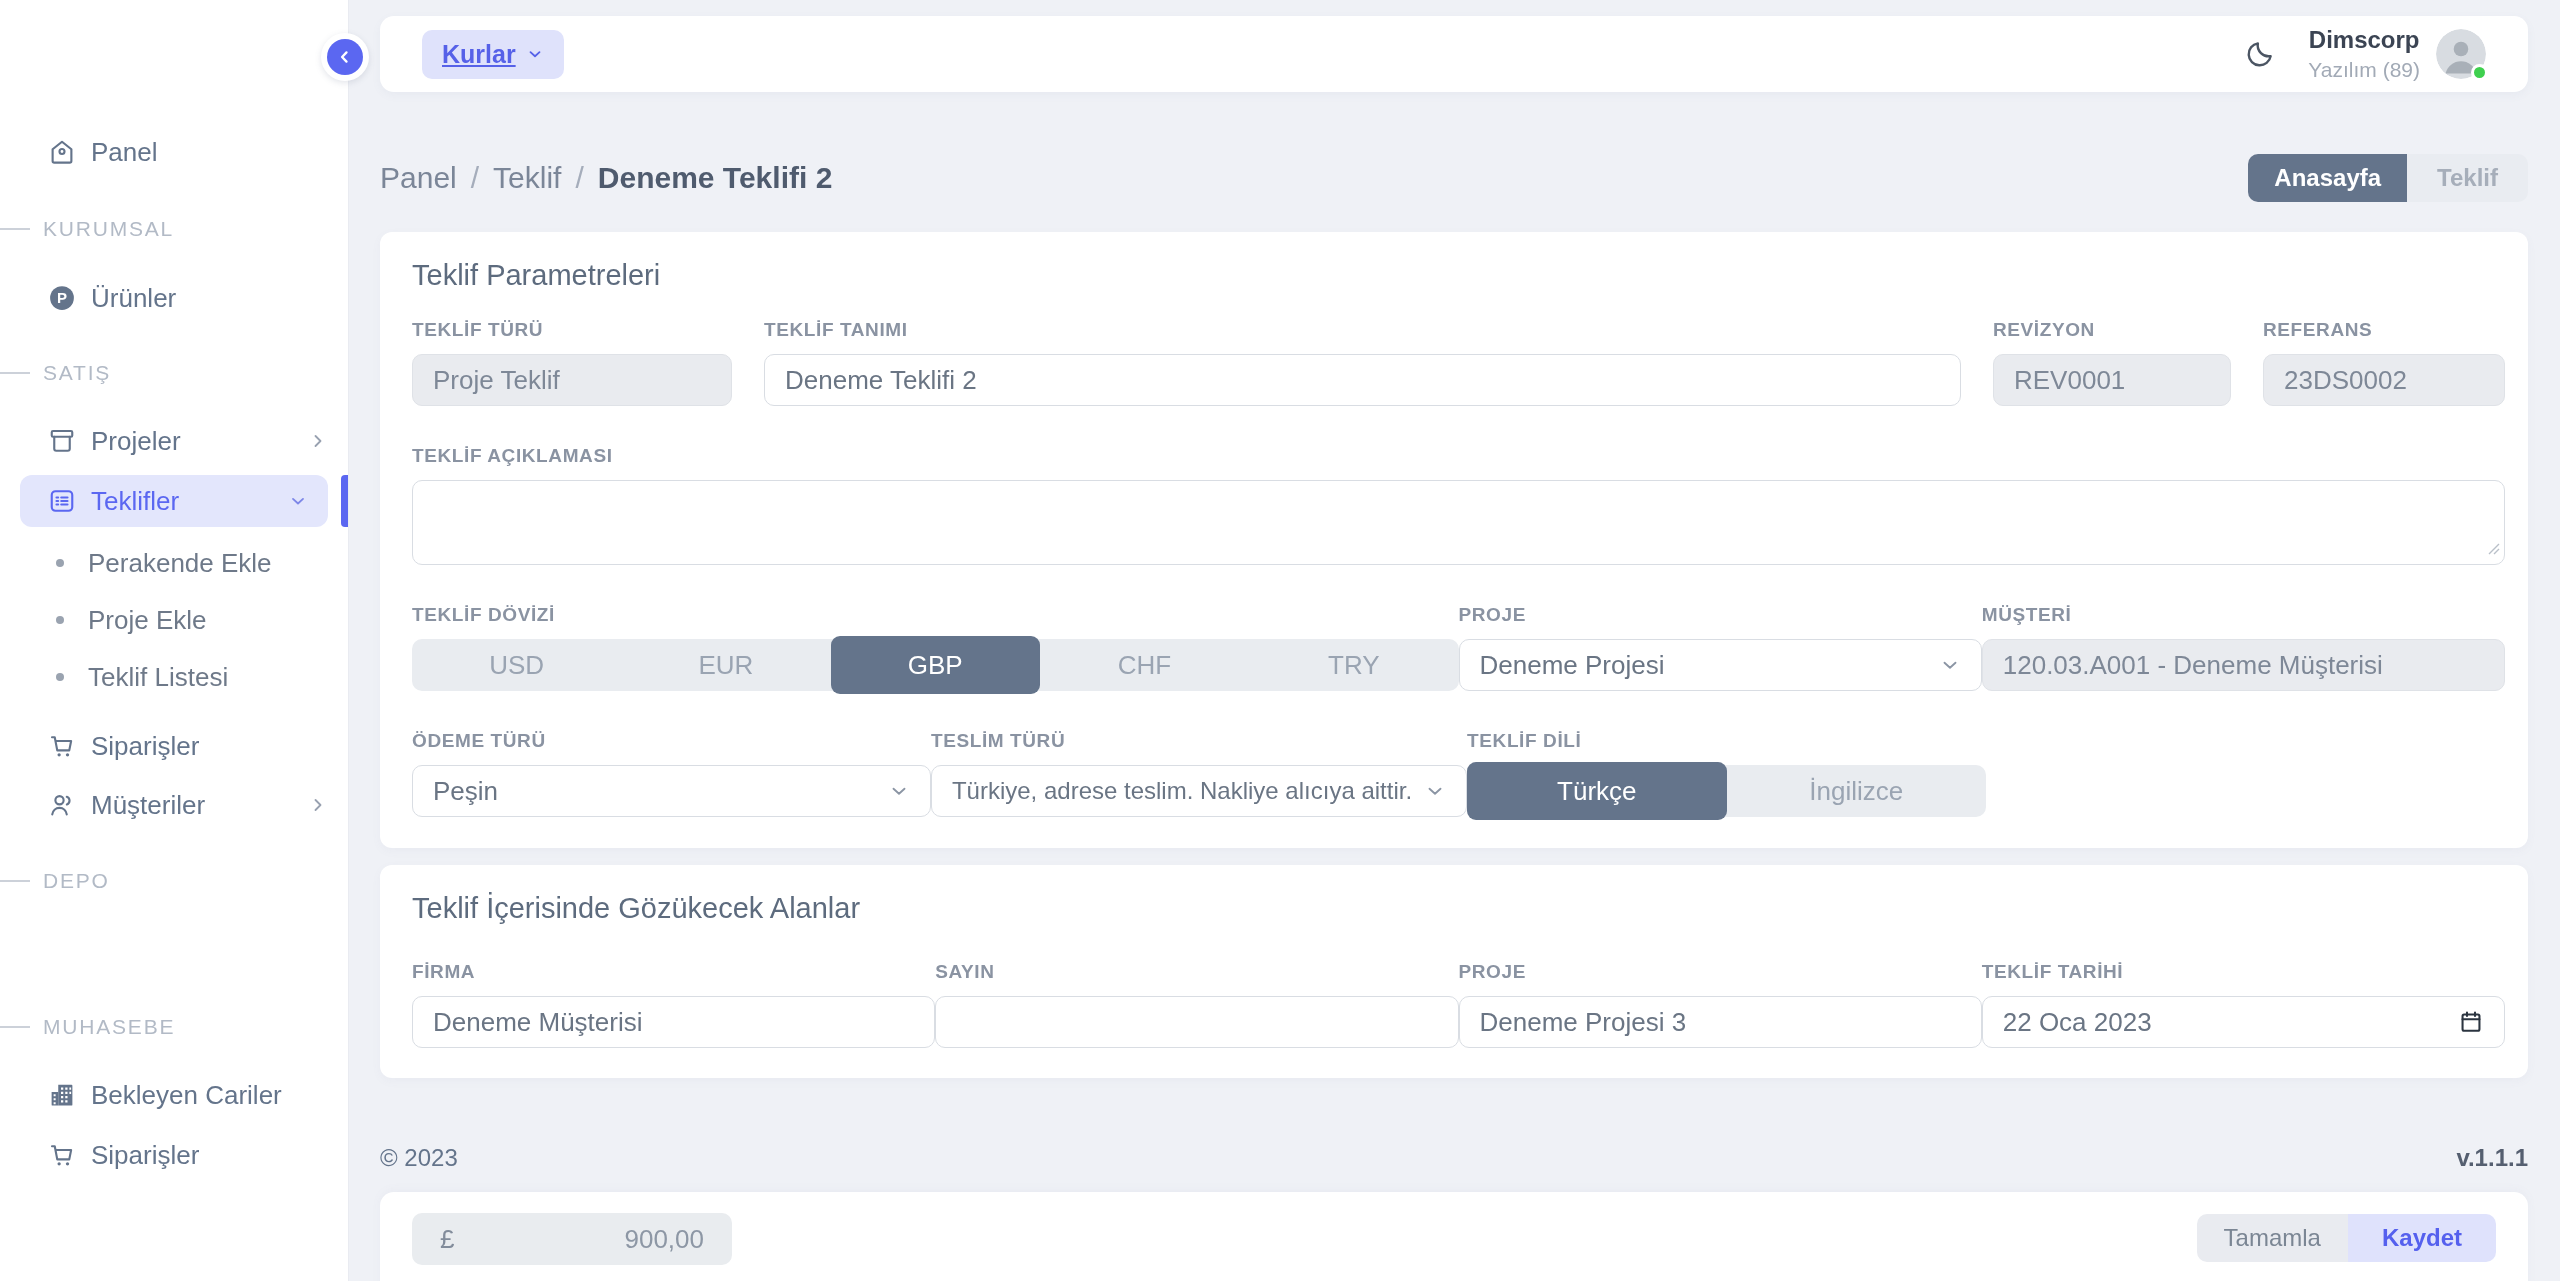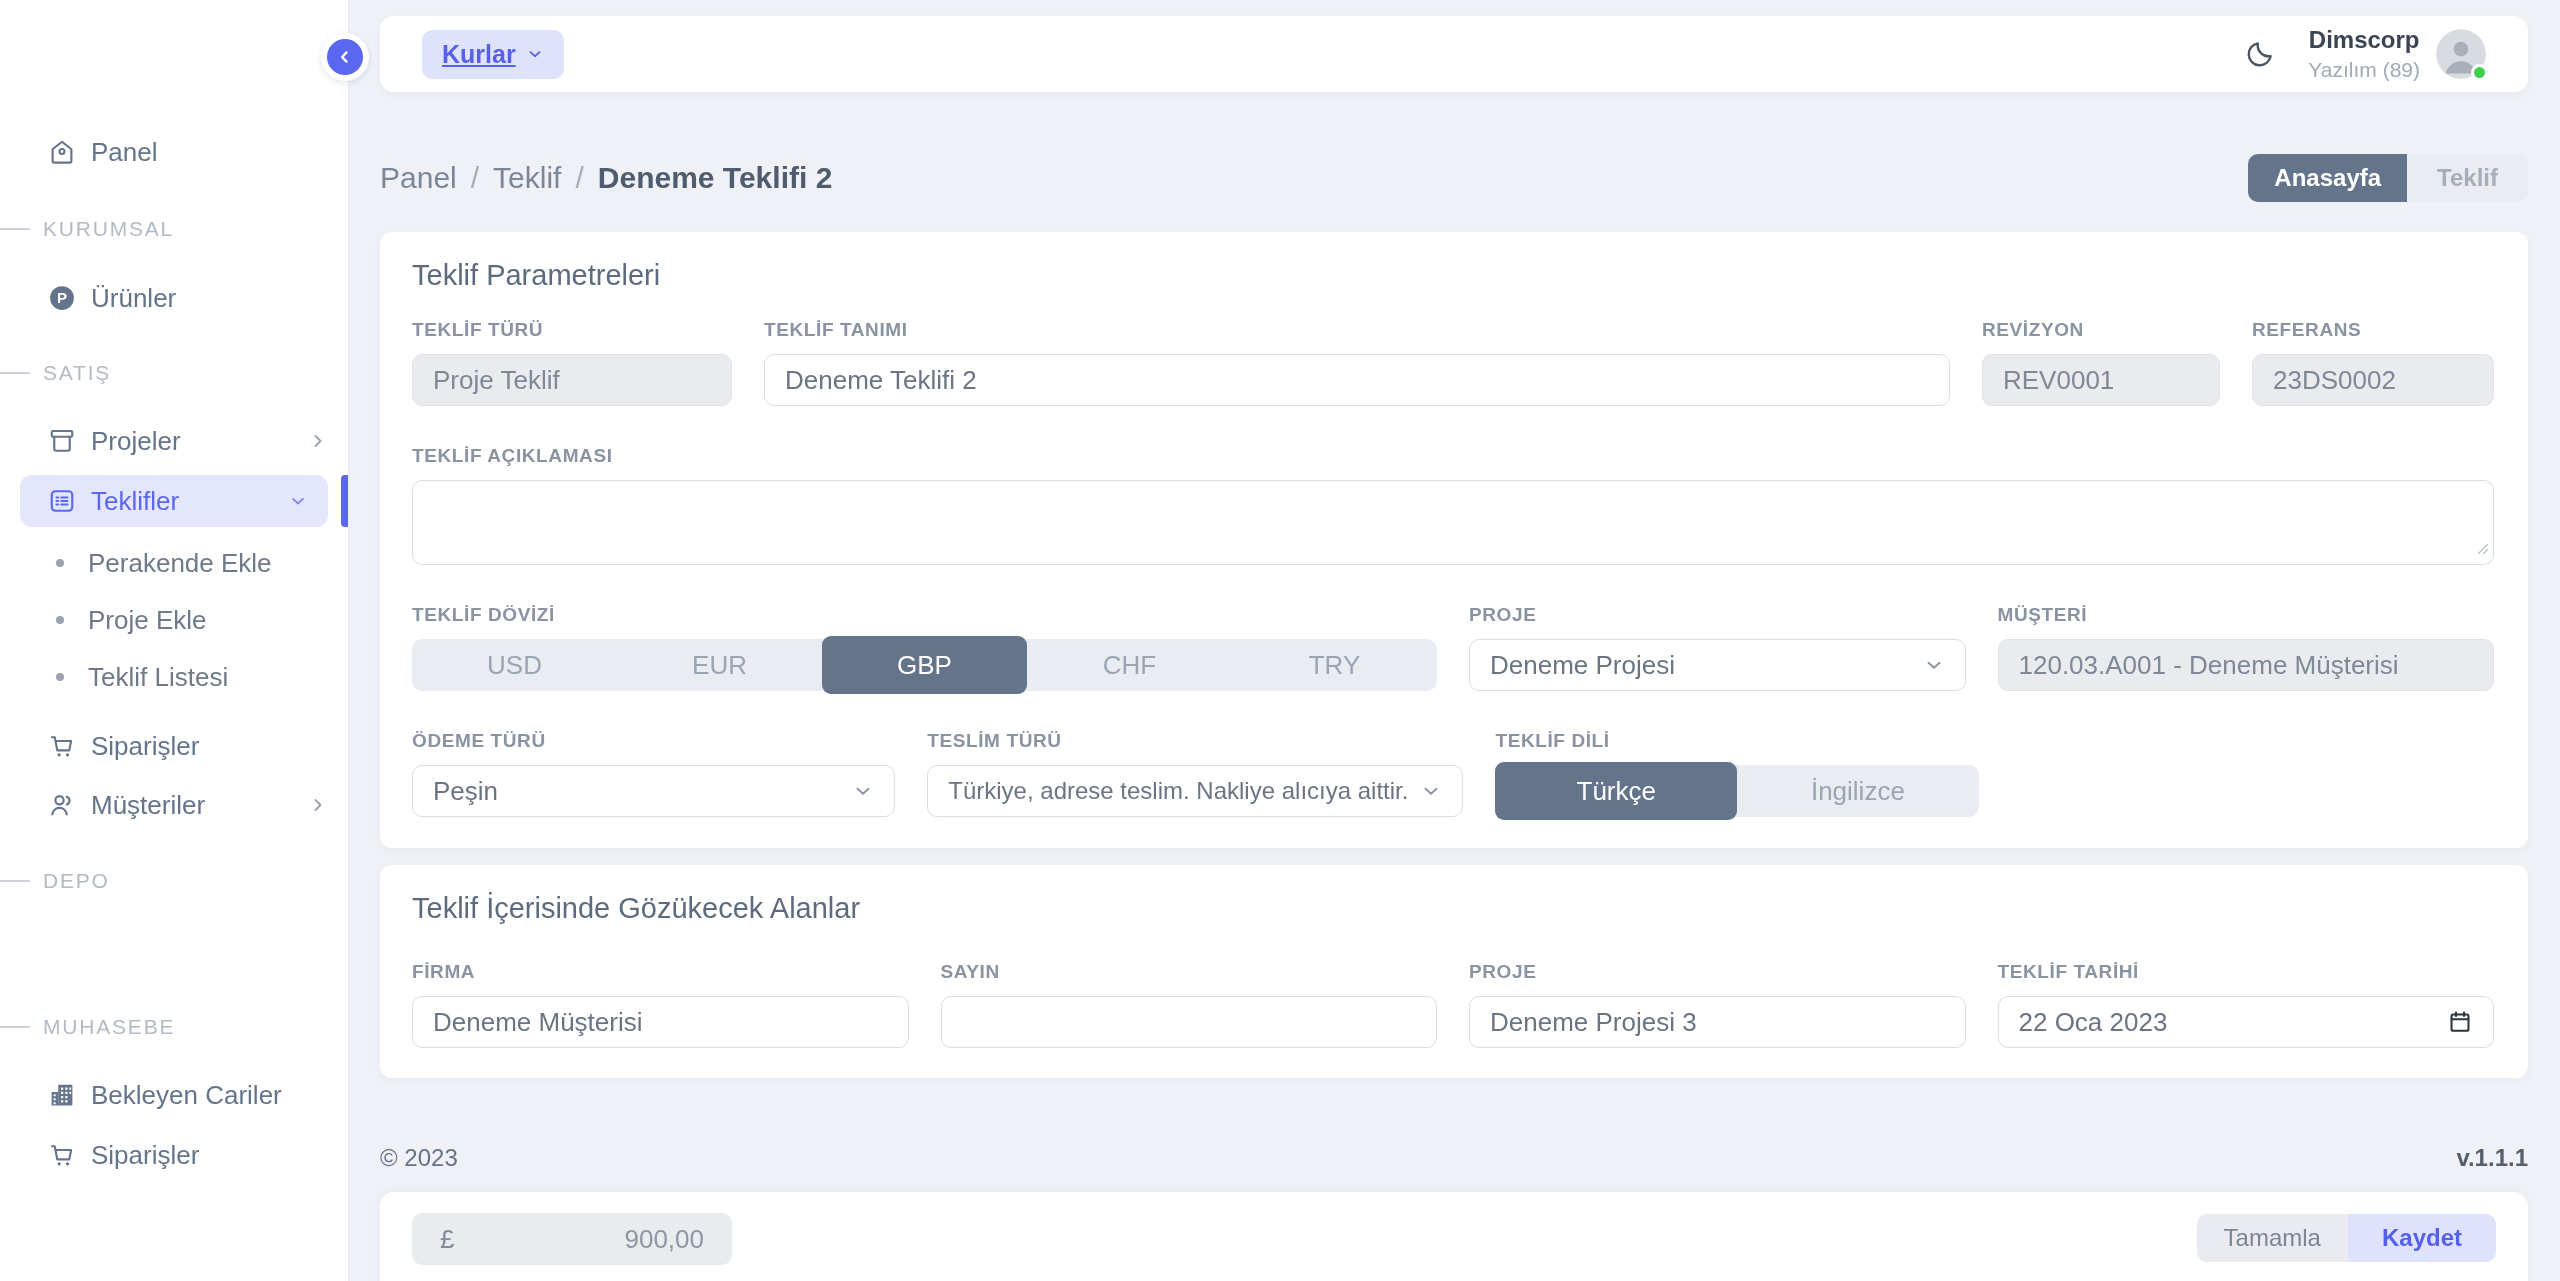--- a/index.html
+++ b/index.html
@@ -64,27 +64,27 @@
   .crumb-sep{margin:0 14px;color:#a5adbb;}
   .crumb-current{color:#4f5b6e;font-weight:700;}
   .viewtabs{display:flex;height:48px;border-radius:10px;overflow:hidden;}
   .tab{display:flex;align-items:center;font-size:24px;font-weight:600;border:none;cursor:pointer;
        font-family:inherit;}
   .tab-active{background:#64748b;color:#fff;padding:0 26px;}
   .tab-idle{background:#e9ecf1;color:#a6aeba;padding:0 30px;}
 
   
   .card{position:absolute;left:380px;right:32px;background:#fff;border-radius:12px;
-        box-shadow:0 3px 10px rgba(108,120,150,.05);box-sizing:border-box;padding:0 34px 0 32px;}
+        box-shadow:0 3px 10px rgba(108,120,150,.05);box-sizing:border-box;padding:0 23px 0 32px;}
   .card1{top:232px;height:616px;}
   .card2{top:865px;height:213px;}
   .card-title{font-size:29px;font-weight:500;color:#5d6b7e;padding-top:27px;line-height:32px;}
   .row{margin-top:39px;}
   .row1{display:grid;grid-template-columns:320px 1fr 238px 242px;column-gap:32px;margin-top:28px;}
-  .grid4{display:grid;grid-template-columns:repeat(4,1fr);column-gap:32px;}
+  .grid4{display:grid;grid-template-columns:repeat(4,1fr);}
   .span2{grid-column:1 / span 2;}
   .flabel{font-size:19px;font-weight:700;letter-spacing:.6px;color:#8a93a2;margin-bottom:13px;}
   .control{height:52px;border:1.5px solid #d9dde3;border-radius:10px;font-size:26px;color:#6a7584;
            background:#fff;box-sizing:border-box;display:flex;align-items:center;padding:0 20px;}
   input.control{width:100%;outline:none;font-family:inherit;}
   .disabled{background:#e9ebef;border-color:#dfe2e7;color:#7e8897;}
   .ta-wrap{position:relative;height:85px;border:1.5px solid #d9dde3;border-radius:10px;
            box-sizing:border-box;background:#fff;}
   .grip{position:absolute;right:5px;bottom:5px;width:15px;height:15px;color:#b9c0c9;}
   .select{justify-content:space-between;cursor:pointer;}

